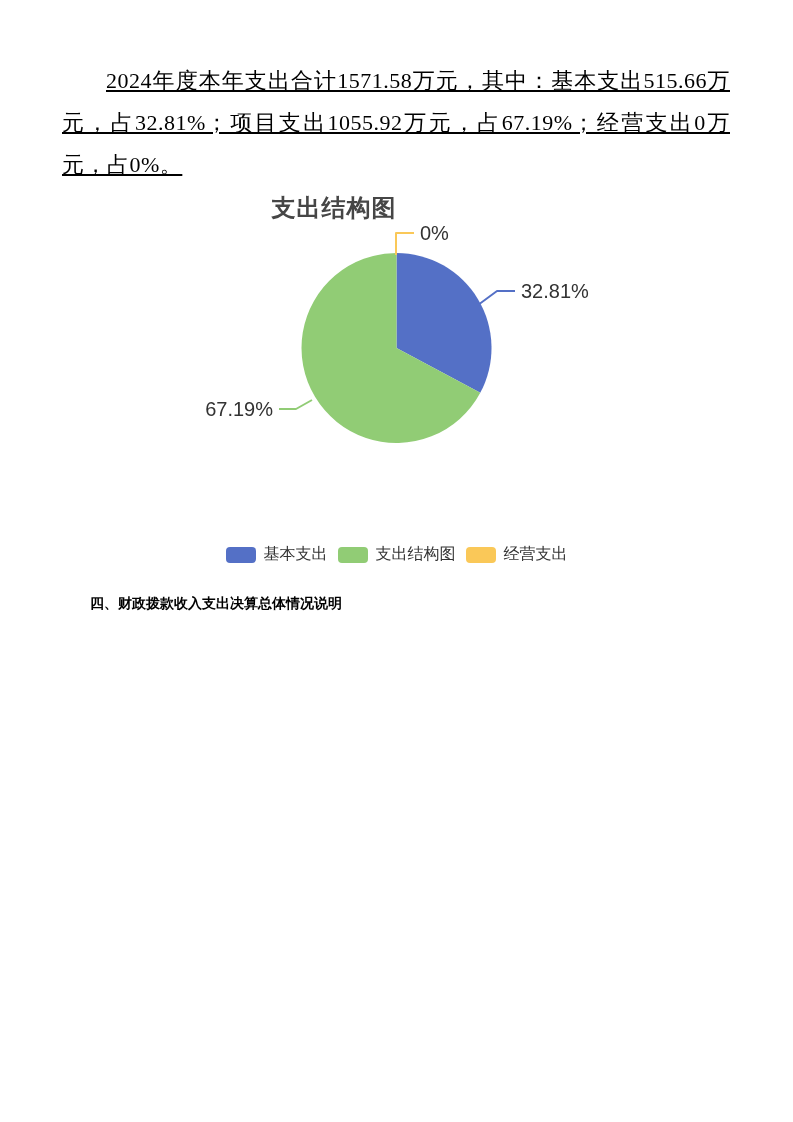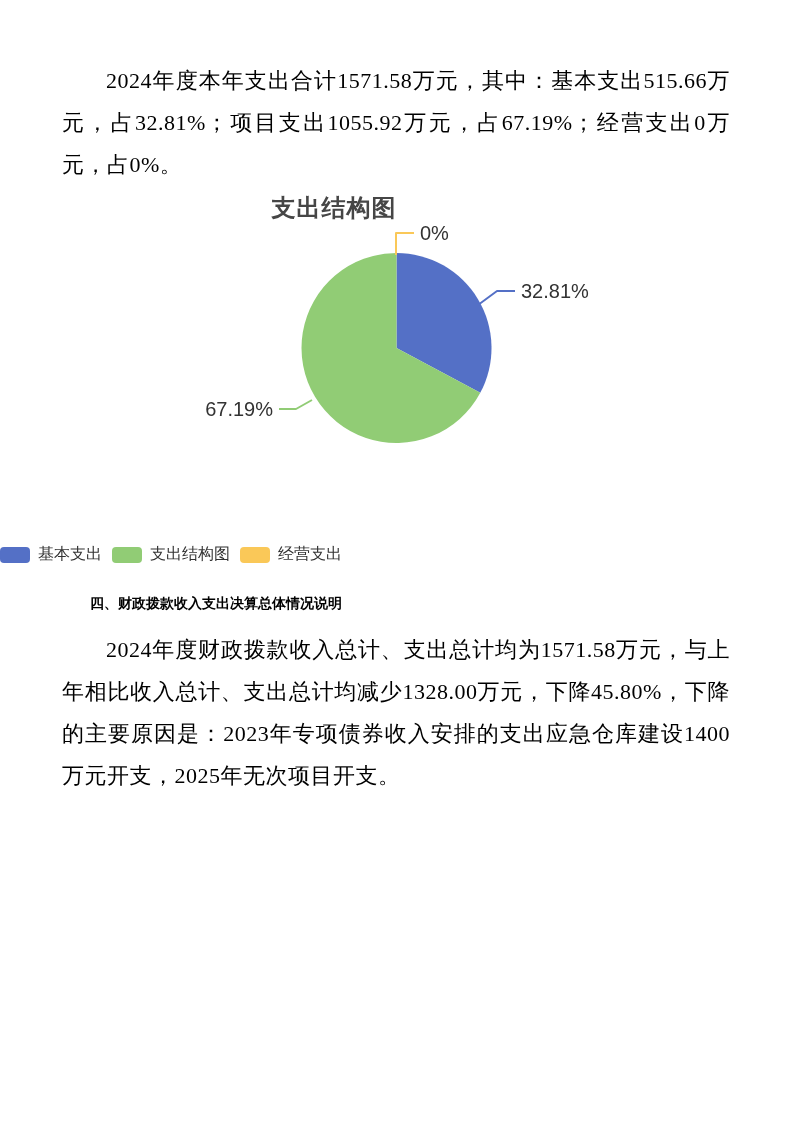--- a/index.html
+++ b/index.html
@@ -17,21 +17,21 @@
     left: 62px;
     width: 668px;
     margin: 0;
     font-size: 22px;
     line-height: 42px;
     color: #000000;
     text-align: justify;
     text-indent: 2em;
     letter-spacing: 0.5px;
   }
-  .para1 { top: 60px; }
+  .para1 { top: 60px; text-decoration: underline; }
   .para2 { top: 629px; }
   .section-heading {
     position: absolute;
     left: 62px;
     top: 589px;
     width: 668px;
     margin: 0;
     font-size: 14px;
     font-weight: bold;
     color: #000000;
@@ -65,20 +65,21 @@
     stroke-width: 2;
     stroke-linejoin: round;
     stroke-linecap: butt;
   }
   .legend {
     position: absolute;
     left: 0;
     top: 544px;
     width: 793px;
     display: flex;
+    justify-content: center;
     align-items: center;
     gap: 10px;
     font-family: "Liberation Sans", "DejaVu Sans", sans-serif;
     font-size: 16px;
     color: #333333;
   }
   .legend-item {
     display: flex;
     align-items: center;
     gap: 8px;
@@ -127,15 +128,14 @@
       </div>
       <div class="legend-item">
         <span class="legend-swatch" style="background: rgb(250, 200, 88);"></span>
         <span>经营支出</span>
       </div>
     </div>
   </div>
 
   <h2 class="section-heading">四、财政拨款收入支出决算总体情况说明</h2>
 
-  <p class="body-text para2">2024年度财政拨款收入总计、支出总计均为1571.58万元，与上年相比收入总计、支出总计均减少1328.00万元，下降45.80%，下降的主要原因是：2023年专项债券收入安排的支出应急仓库建设1400万元开支，2025年无次项目开支。</p>
 
 </div>
 
 </body></html>

